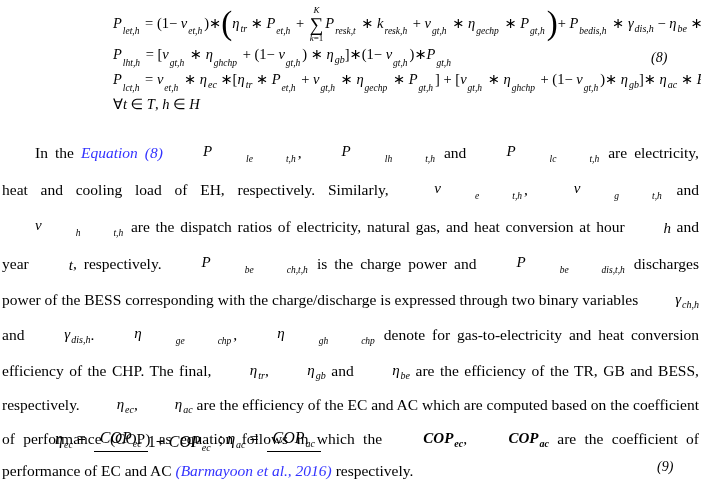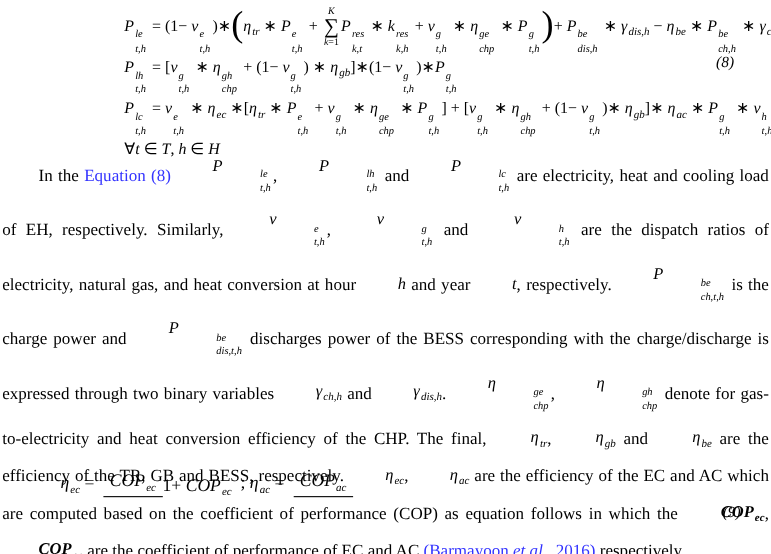--- a/index.html
+++ b/index.html
@@ -7,37 +7,37 @@
        font-family:"Liberation Serif", serif;position:relative;overflow:hidden;}
 
   
   .mi{font-style:italic;}
   .mo{font-style:normal;}
   .eqline{font-size:14.5px;line-height:1.15;white-space:nowrap;margin-bottom:3px;}
   .m-big{font-size:33px;font-weight:300;vertical-align:middle;line-height:0;position:relative;top:-2px;}
   .m-sum{display:inline-flex;flex-direction:column;align-items:center;vertical-align:middle;line-height:1;margin:0 2px;}
   .m-sum .m-lim{font-size:9px;line-height:1;}
   .m-sig{font-size:19px;line-height:1;}
-  .m-ss{display:inline-flex;flex-direction:column;vertical-align:-6.5px;line-height:1;
+  .m-ss{display:inline-flex;flex-direction:row;vertical-align:-6.5px;line-height:1;
         font-size:9.5px;text-align:left;margin:0 2px 0 1px;row-gap:3px;}
   .m-ss span{line-height:1;}
   .m-sub{font-size:10px;vertical-align:-4px;line-height:1;margin-left:1px;}
   .m-frac{display:inline-flex;align-items:center;vertical-align:middle;
           margin:0 4px;line-height:1.15;text-align:left;}
   .m-num{border-bottom:1px solid #000;padding:0 6px 2px;}
   .m-den{padding-top:6px;}
 
   
   #eq8{position:absolute;left:113px;top:6px;width:585px;}
   #eq8num{position:absolute;left:651px;top:50px;font-style:italic;font-size:14px;}
   #para{position:absolute;left:2px;top:120px;width:697px;font-size:15.5px;
         line-height:1.87;text-align:justify;text-indent:33px;}
   .imath{display:inline-block;padding:8px 0;vertical-align:middle;font-size:15px;line-height:1;}
   .imath.bold{font-weight:700;}
-  .link{cursor:pointer;}
+  .link{cursor:pointer;font-style:italic;}
   .link.it{font-style:italic;}
   #eq9{position:absolute;left:55px;top:427px;font-size:16px;white-space:nowrap;font-family:Liberation Serif, serif;}
   #eq9num{position:absolute;left:657px;top:459px;font-style:italic;font-size:14px;}
 </style>
 </head>
 <body style="background: rgb(255, 255, 255); color: rgb(0, 0, 0);">
 
 <div>
   <div id="eq8">
       <div class="eqline"><span class="mi">P</span><span class="m-ss">

